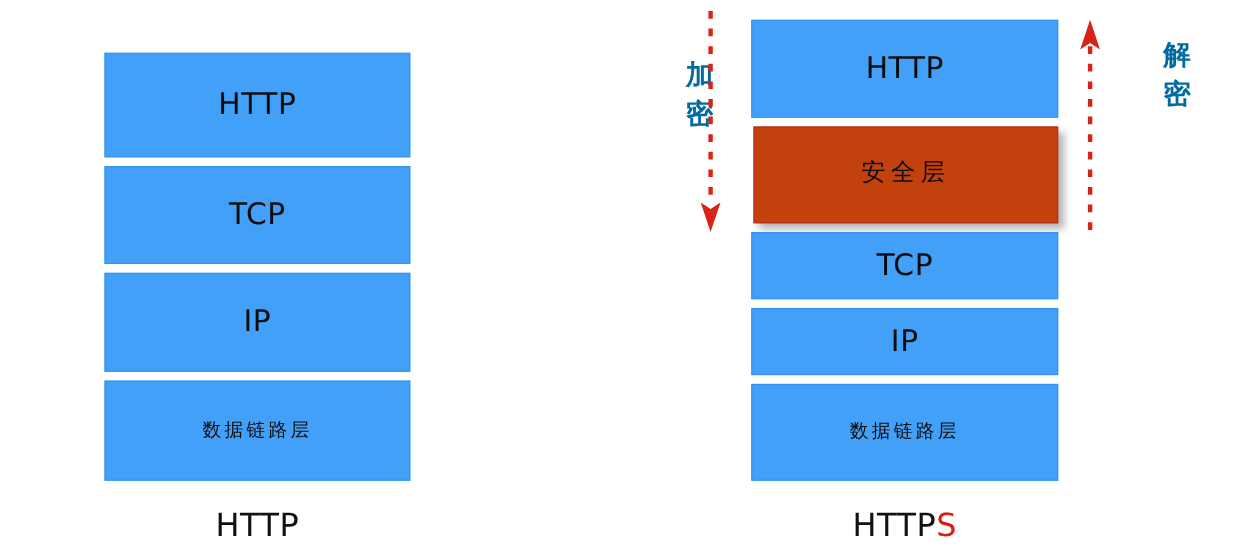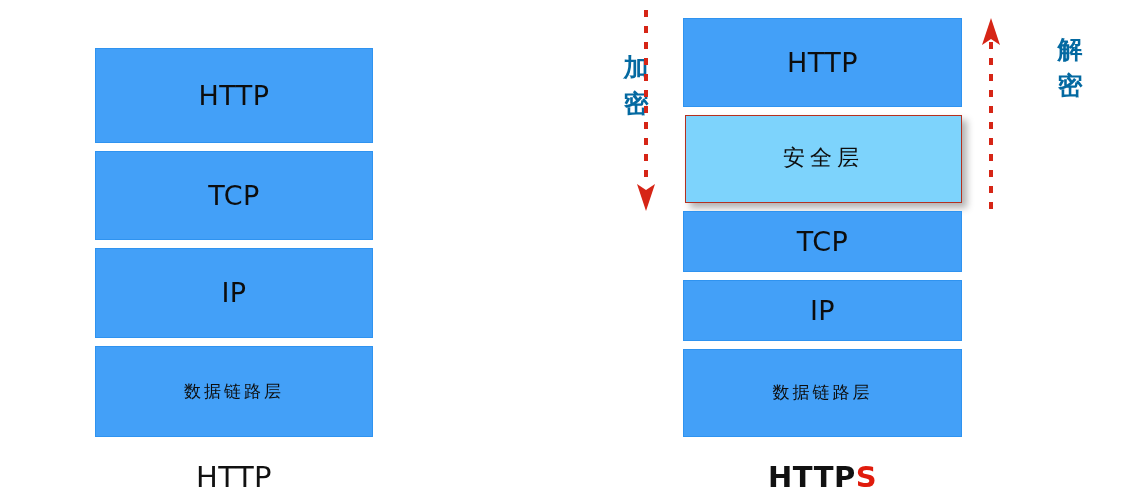--- a/index.html
+++ b/index.html
@@ -33,21 +33,21 @@
     color: #0d0d0d;
     line-height: 1.15;
     text-align: center;
     white-space: nowrap;
   }
   .layer.blue {
     background: #43a0f8;
     border: 1px solid #2f93f0;
   }
   .layer.red {
-    background: #7dd3fc;
+    background: #c2410c;
     border: 1px solid #b5301f;
     box-shadow: 5px 5px 7px rgba(0,0,0,0.30);
   }
 
   .label-latin {
     font-family: "DejaVu Sans", "Liberation Sans", sans-serif;
     font-size: 27px;
     font-weight: 500;
     letter-spacing: 0.5px;
   }
@@ -150,21 +150,21 @@
     </div>
 
     <div class="layer blue" style="left:683px; top:280px; width:279px; height:61px;">
       <span class="label-latin">IP</span>
     </div>
 
     <div class="layer blue" style="left:683px; top:349px; width:279px; height:88px;">
       <span class="label-cjk">数据链路层</span>
     </div>
 
-    <div class="caption" style="left:683px; top:460px; width:279px;font-weight:bold;">
+    <div class="caption" style="left:683px; top:460px; width:279px;">
       <span>HTTP</span><span class="accent">S</span>
     </div>
   </div>
 
   <div>
     <svg class="arrow-svg" style="left:977px; top:14px;" width="28" height="205" viewBox="0 0 28 205">
       <line x1="14" y1="28" x2="14" y2="203" stroke="#d62516" stroke-width="4" stroke-dasharray="7 9" stroke-linecap="butt"></line>
       <path d="M14 4 L5 31 L14 25 L23 31 Z" fill="#d62516"></path>
     </svg>
 

